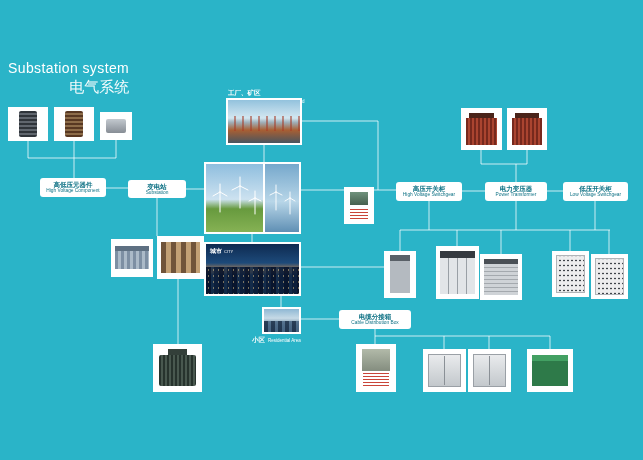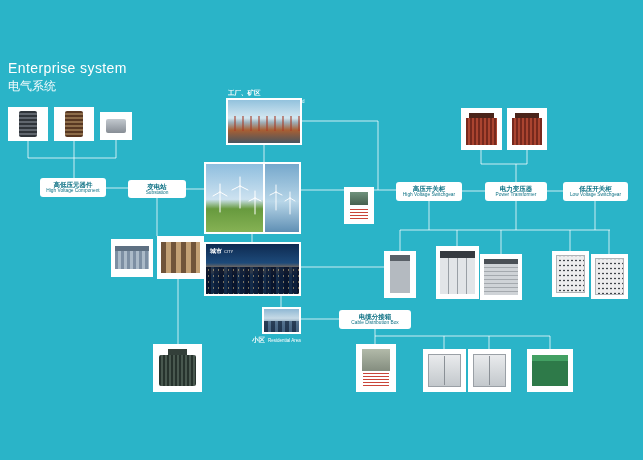--- a/index.html
+++ b/index.html
@@ -3,21 +3,21 @@
 <meta charset="utf-8">
 <style>
   html,body{margin:0;padding:0;background:#fff;}
   #canvas{position:relative;width:643px;height:460px;background:#2ab4c8;overflow:hidden;
           font-family:"Liberation Sans",sans-serif;}
   .lines{position:absolute;left:0;top:0;pointer-events:none;}
 
   
   .title{position:absolute;left:8px;top:60px;color:#fff;}
   .t-en{font-size:14px;letter-spacing:.4px;}
-  .t-cn{font-size:12px;margin-top:2px;opacity:.95;}
+  .t-cn{font-size:15px;margin-top:2px;opacity:.95;text-align:right;}
 
   
   .tag{position:absolute;background:#fff;border-radius:3px;display:flex;flex-direction:column;
        align-items:center;justify-content:center;color:#0f7285;line-height:1.15;
        box-sizing:border-box;padding:1px 2px;}
   .tag .cn{font-size:6.5px;font-weight:bold;white-space:nowrap;}
   .tag .en{font-size:4.8px;white-space:nowrap;}
 
   
   .anno{position:absolute;color:#fff;line-height:1.2;}
@@ -111,21 +111,21 @@
       M462,191 H485 M547,191 H563
       M481,150 V164 M527,150 V164 M481,164 H527 M516,164 V182
       M429,201 V230 M516,201 V230 M595,201 V230
       M400,230 H610 M400,230 V251 M457,230 V246 M501,230 V254 M570,230 V251 M609,230 V254
       M252,234 V242 M281,296 V307 M301,319 H339
       M375,329 V336 M375,336 H550 M375,336 V344 M444,336 V349 M489,336 V349 M550,336 V349
       M178,279 V344 M301,267 H384"></path>
   </svg>
 
   <div class="title">
-    <div class="t-en">Enterprise system</div>
+    <div class="t-en">Substation system</div>
     <div class="t-cn">电气系统</div>
   </div>
 
   <div class="card" style="left:8px;top:107px;width:40px;height:34px">
     <div class="art a-bushing-dark"></div>
   </div>
   <div class="card" style="left:54px;top:107px;width:40px;height:34px">
     <div class="art a-bushing-brown"></div>
   </div>
   <div class="card" style="left:100px;top:112px;width:32px;height:28px">

